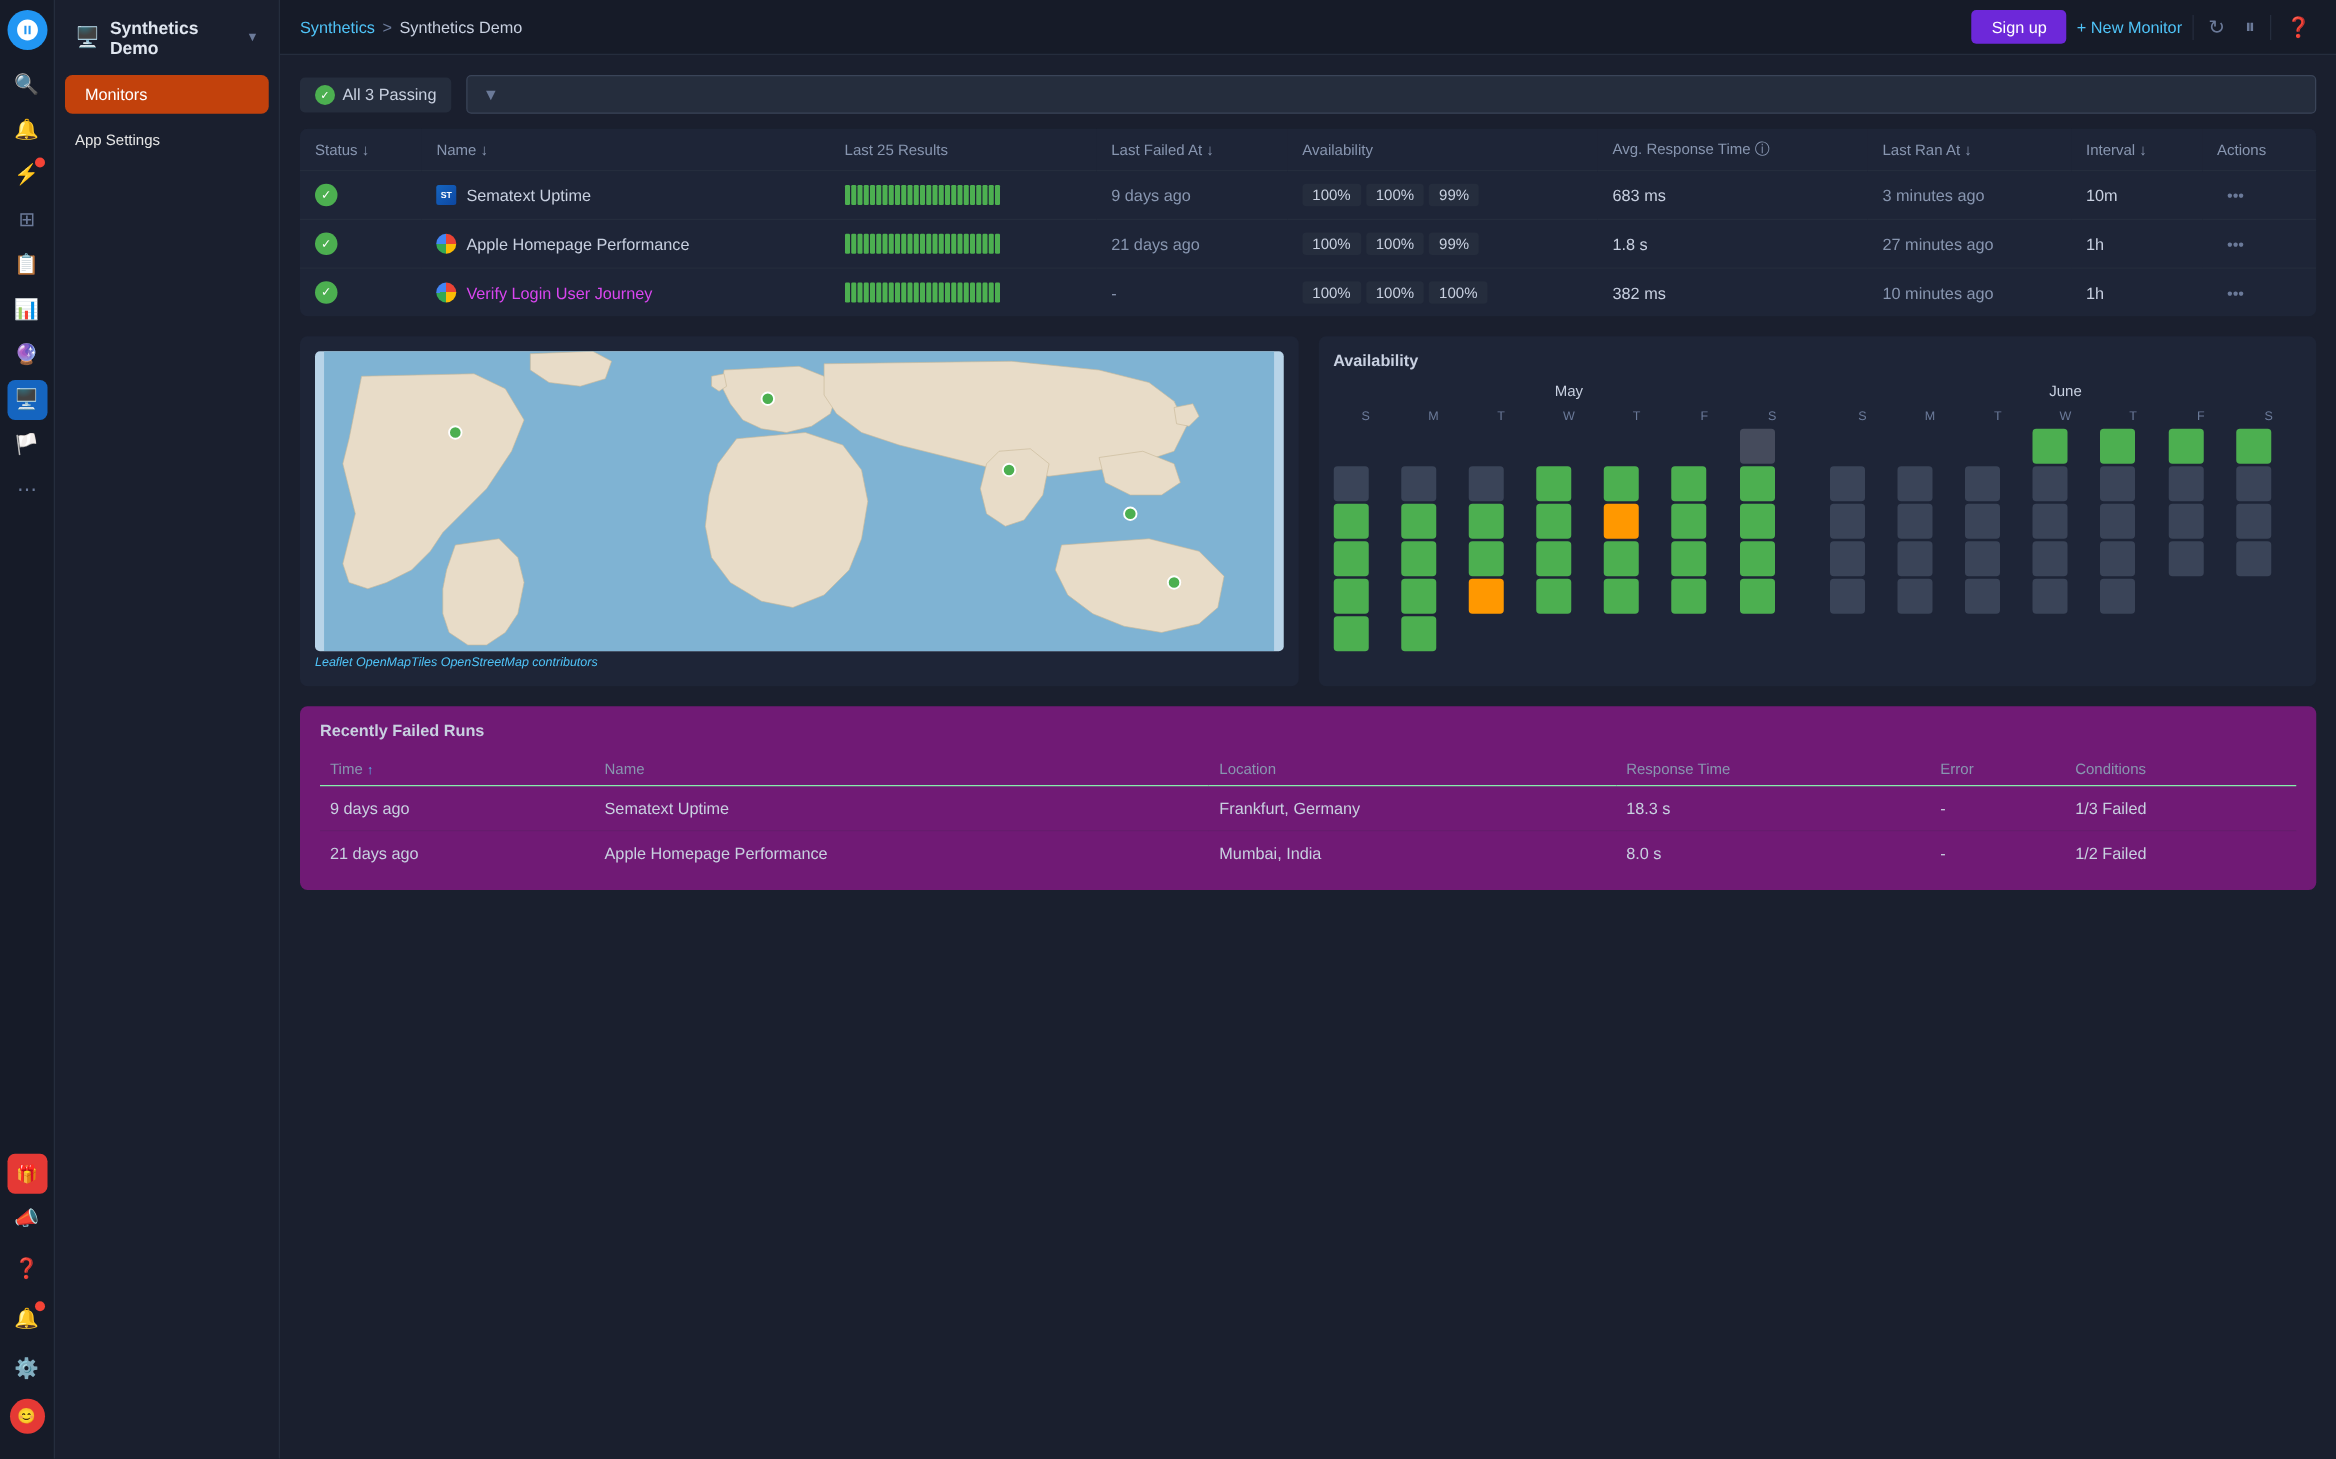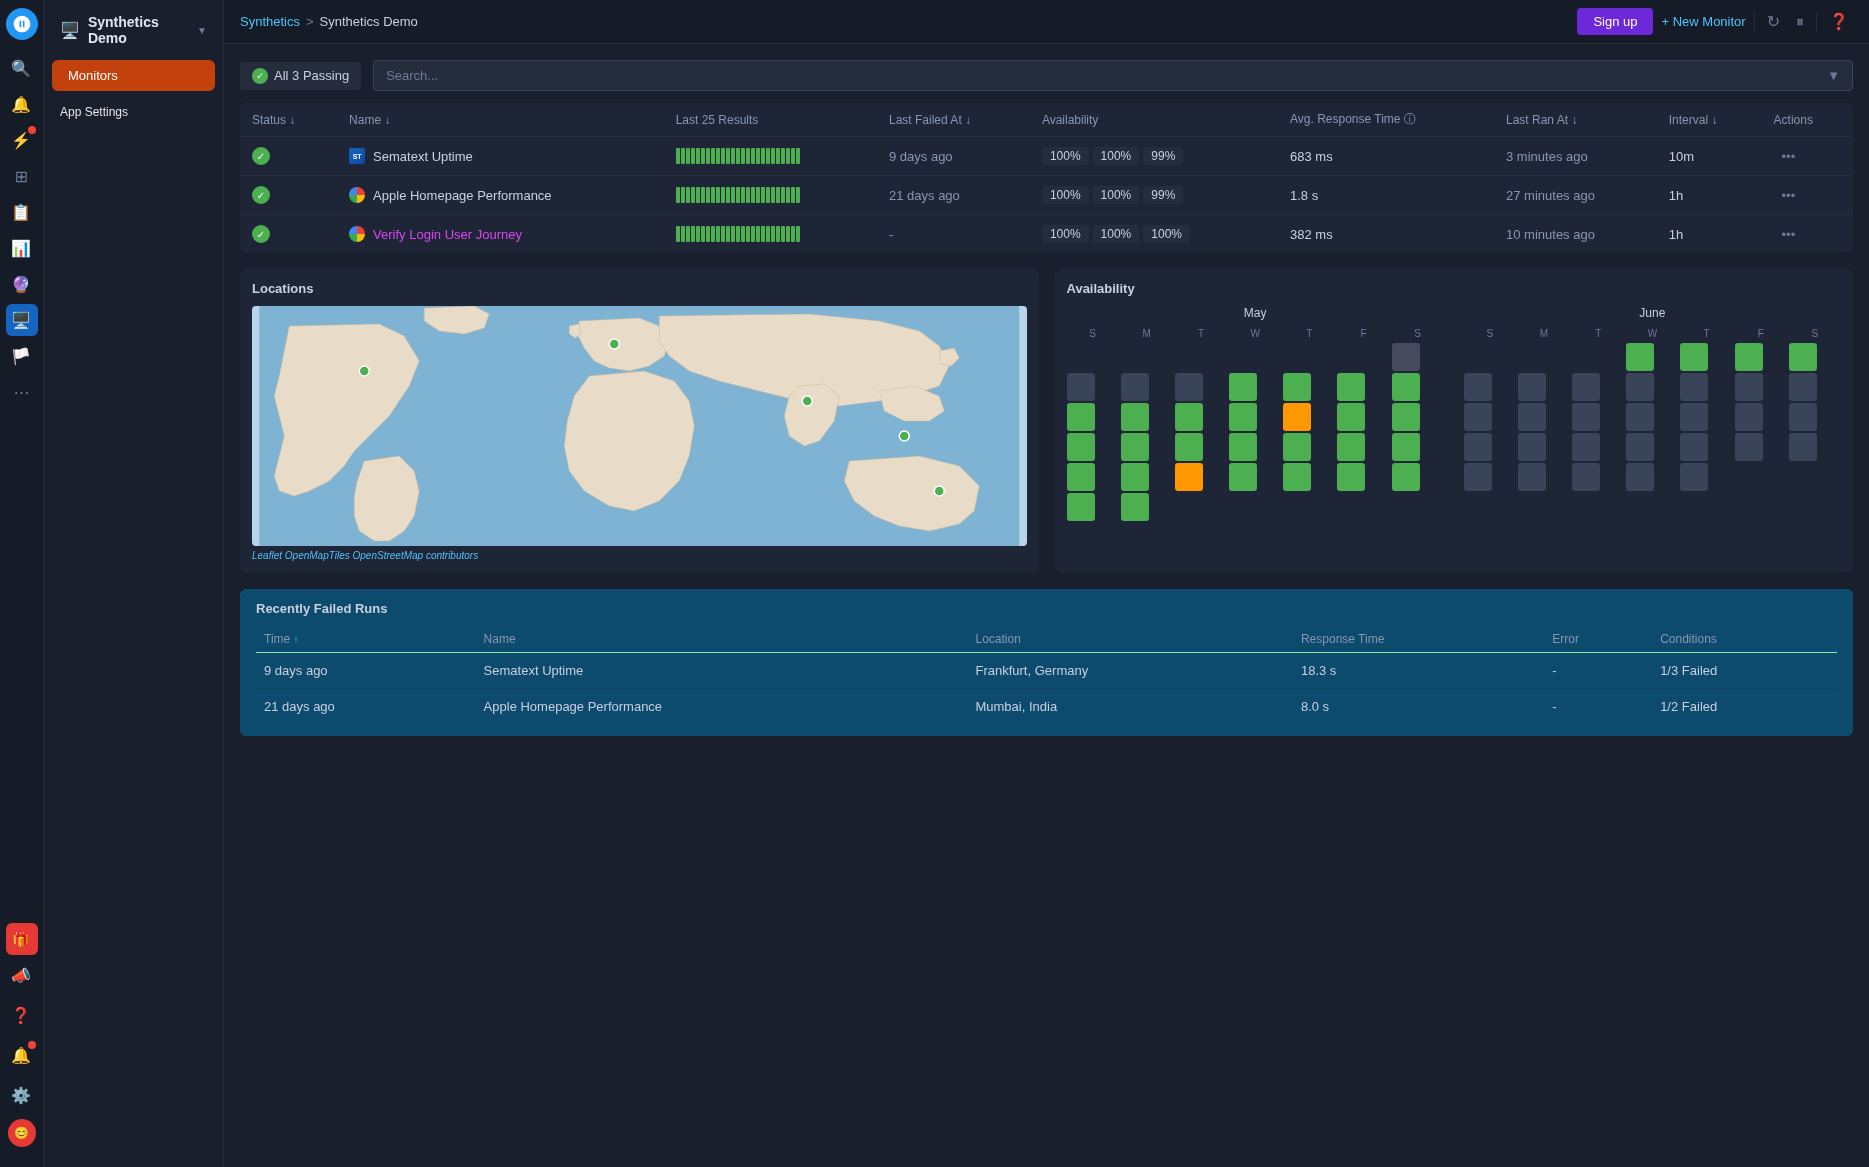--- a/index.html
+++ b/index.html
@@ -84,21 +84,21 @@
     .cal-grid { display: grid; grid-template-columns: repeat(7, 1fr); gap: 2px; }
     .cal-header-cell { text-align: center; font-size: 10px; color: #6b7a99; padding: 2px; }
     .cal-cell { width: 28px; height: 28px; border-radius: 3px; display: flex; align-items: center; justify-content: center; font-size: 10px; }
     .cal-cell.green { background: #4caf50; }
     .cal-cell.orange { background: #ff9800; }
     .cal-cell.gray { background: #3a4458; }
     .cal-cell.empty { background: transparent; }
     .cal-cell.light-gray { background: #e0e6f066; }
 
     
-    .failed-runs { margin-top: 16px; background: #0c4a6e; border-radius: 6px; padding: 12px 16px; }
+    .failed-runs { margin-top: 16px; background: #701a75; border-radius: 6px; padding: 12px 16px; }
     .failed-title { font-size: 13px; font-weight: 600; color: #c8d0e0; margin-bottom: 10px; }
     .failed-table { width: 100%; border-collapse: collapse; }
     .failed-table th { text-align: left; padding: 6px 8px; color: #8896b0; font-size: 12px; font-weight: 500; border-bottom: 1px solid #86efac; }
     .failed-table td { padding: 10px 8px; color: #c8d0e0; font-size: 13px; border-bottom: 1px solid #252d3d22; }
     .failed-table tr:last-child td { border-bottom: none; }
     .sort-arrow { color: #4fc3f7; font-size: 10px; }
   </style>
 </head>
 <body>
 
@@ -164,21 +164,20 @@
     </div>
 
     <div class="content-area">
 
       <div class="monitors-bar">
         <div class="all-passing">
           <div class="passing-dot">✓</div>
           <span>All 3 Passing</span>
         </div>
         <div class="search-box">
-          <input class="search-input" type="text" placeholder="Search..." style="">
           <span style="color:#6b7a99;">▼</span>
         </div>
       </div>
 
       <table class="monitors-table">
         <thead>
           <tr>
             <th>Status ↓</th>
             <th>Name ↓</th>
             <th>Last 25 Results</th>
@@ -346,21 +345,20 @@
               <td style="color: rgb(136, 150, 176);">10 minutes ago</td>
               <td>1h</td>
               <td><span class="actions-btn">•••</span></td>
             </tr>
           </tbody>
       </table>
 
       <div class="bottom-panels">
 
         <div class="locations-panel">
-          <div class="panel-title">Locations</div>
           <div class="map-container">
             <svg width="100%" height="100%" viewBox="0 0 760 240">
 
               <rect width="760" height="240" fill="#7fb3d3"></rect>
 
               <path class="map-land" d="M30,20 L120,18 L145,30 L160,55 L150,80 L140,95 L130,110 L110,130 L95,145 L85,160 L70,175 L50,185 L35,190 L20,185 L15,170 L20,150 L25,130 L20,110 L15,90 L20,70 L25,45 Z" fill="#e8dcc8" stroke="#c8b898" stroke-width="0.5"></path>
 
               <path class="map-land" d="M105,155 L140,150 L155,165 L160,185 L155,210 L145,225 L130,235 L115,235 L100,225 L95,210 L95,190 L98,175 Z" fill="#e8dcc8" stroke="#c8b898" stroke-width="0.5"></path>
 
               <path class="map-land" d="M320,15 L380,12 L400,20 L410,35 L405,50 L390,60 L370,65 L350,62 L335,55 L325,42 L318,28 Z" fill="#e8dcc8" stroke="#c8b898" stroke-width="0.5"></path>

